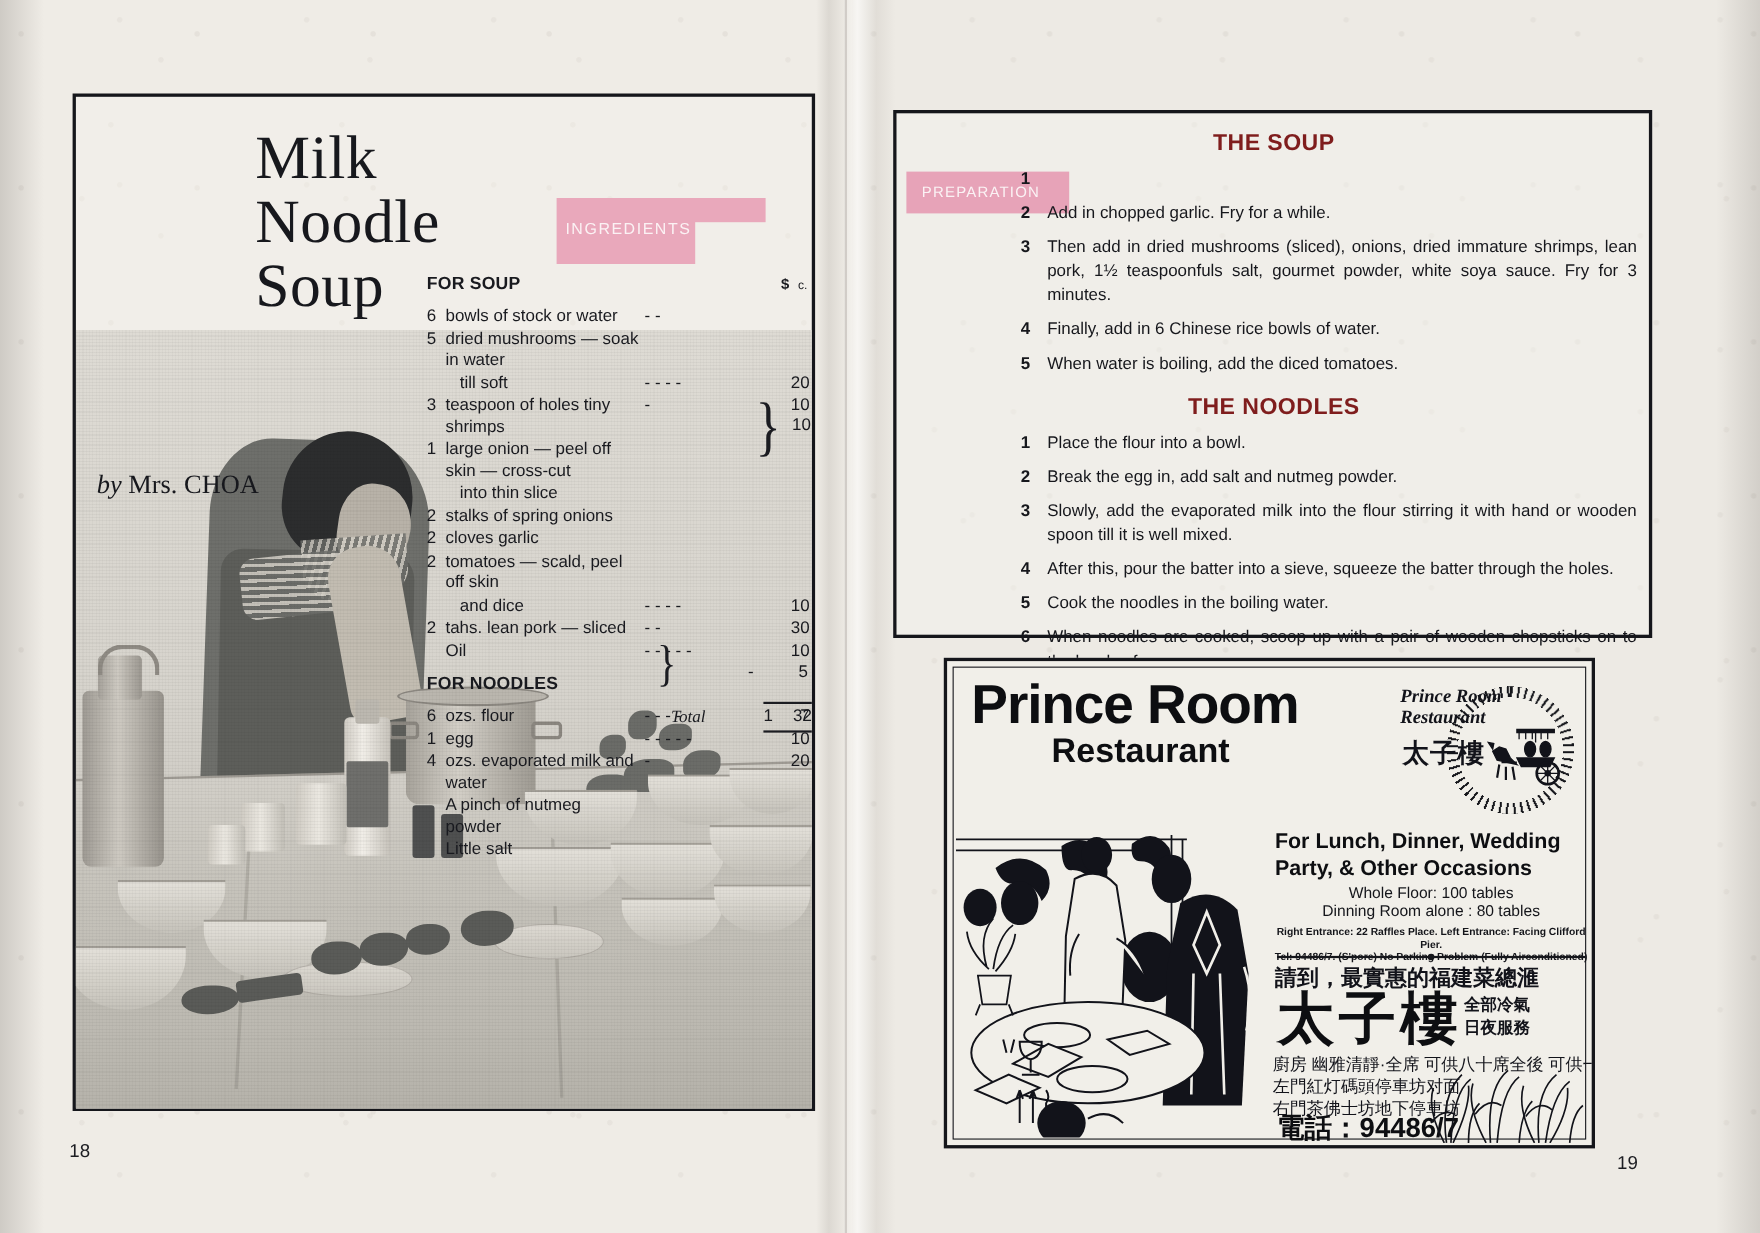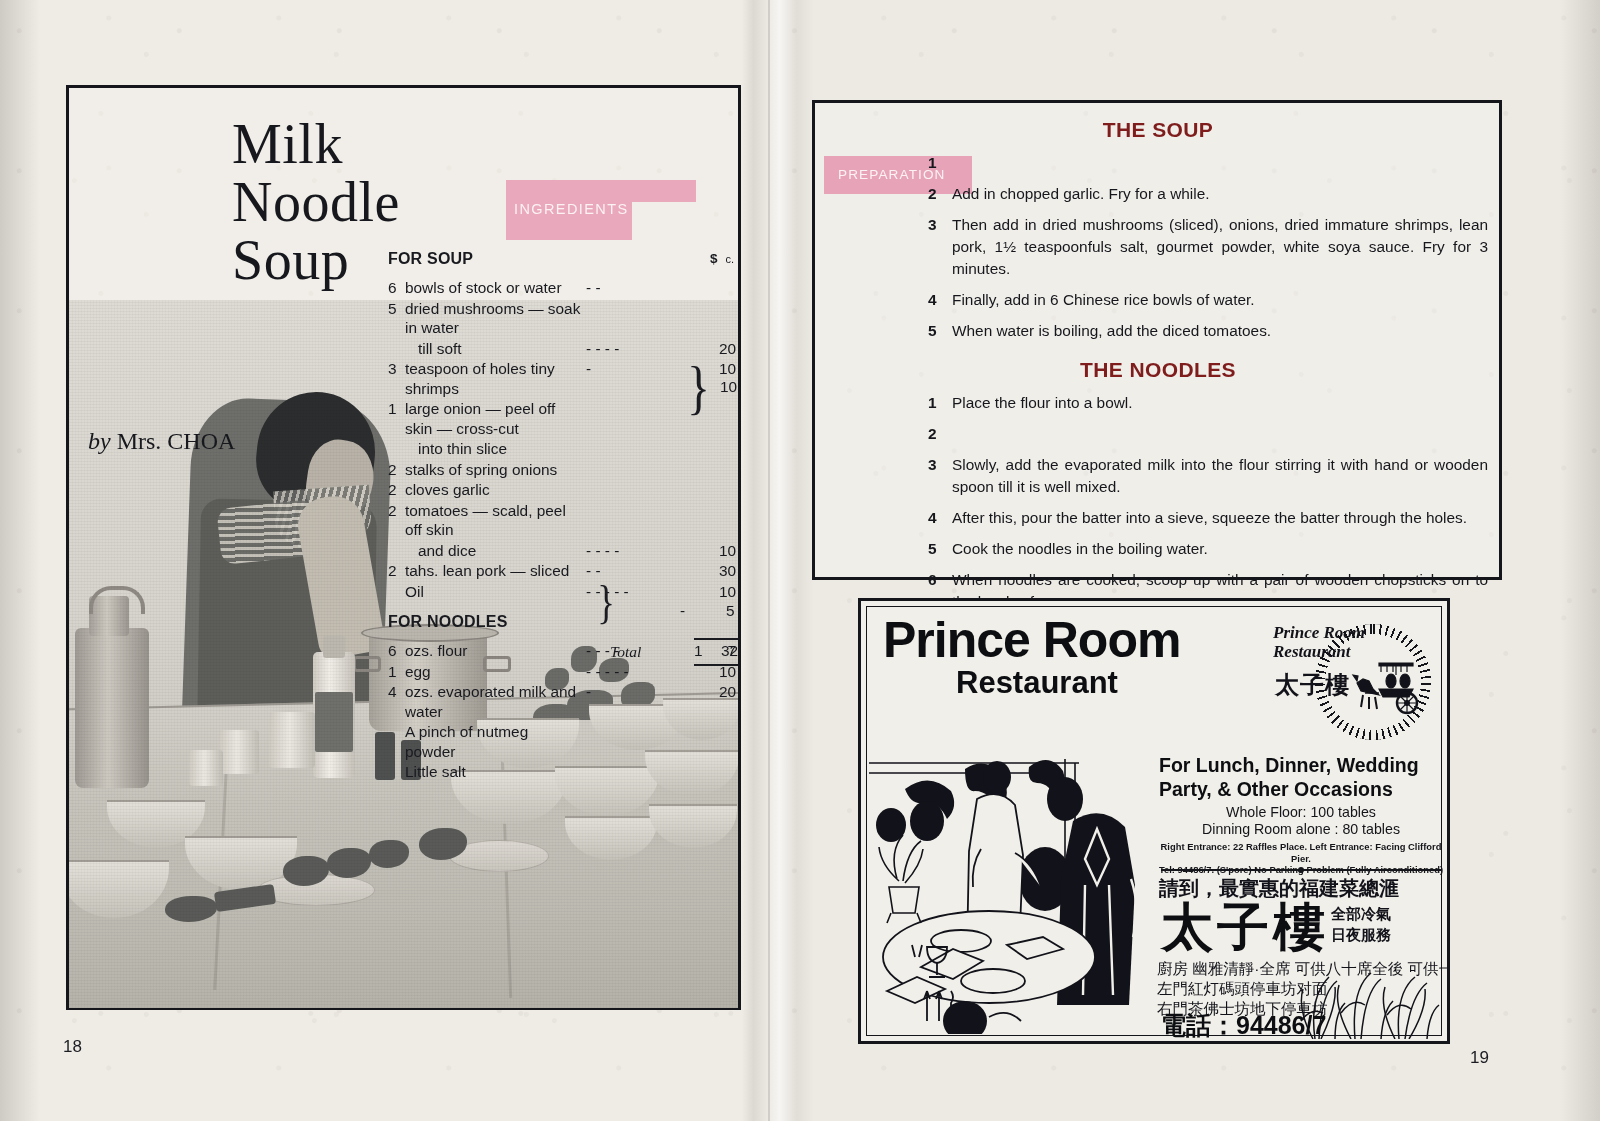--- a/index.html
+++ b/index.html
@@ -877,20 +877,21 @@
       </div>
     <div class="noodles-wrap">
       <div class="sec-head">THE NOODLES</div>
       <div id="noodle-steps">
           <div class="step">
             <span class="n">1</span>
             <span class="tx">Place the flour into a bowl.</span>
           </div>
           <div class="step">
             <span class="n">2</span>
+            <span class="tx">Break the egg in, add salt and nutmeg powder.</span>
           </div>
           <div class="step">
             <span class="n">3</span>
             <span class="tx">Slowly, add the evaporated milk into the flour stirring it with hand or wooden spoon till it is well mixed.</span>
           </div>
           <div class="step">
             <span class="n">4</span>
             <span class="tx">After this, pour the batter into a sieve, squeeze the batter through the holes.</span>
           </div>
           <div class="step">

